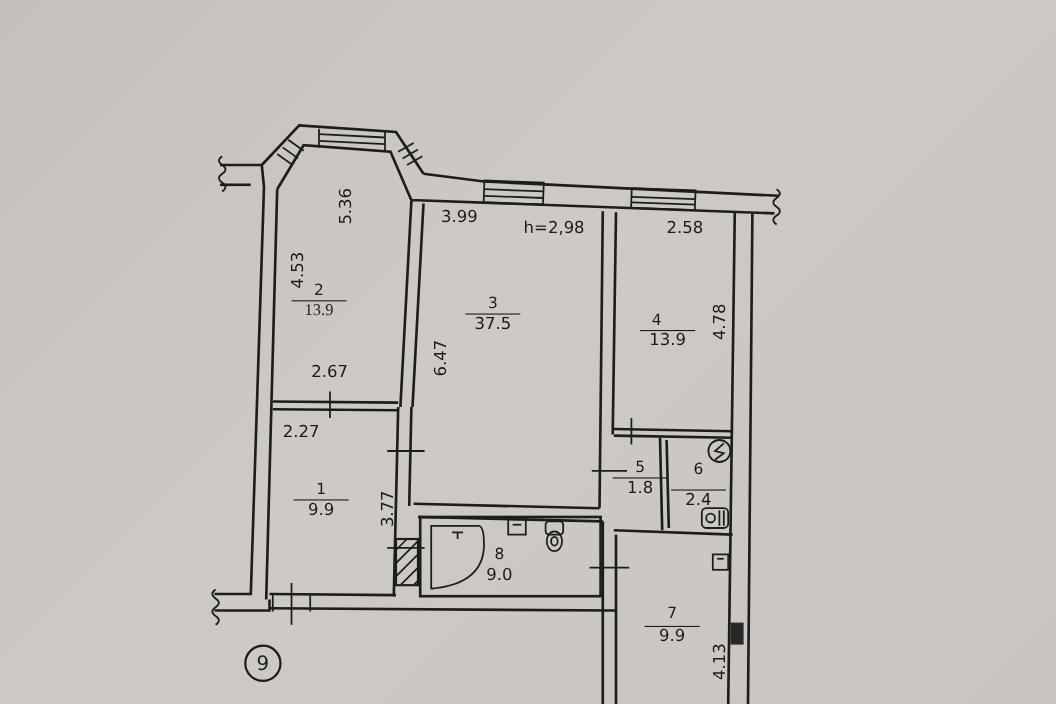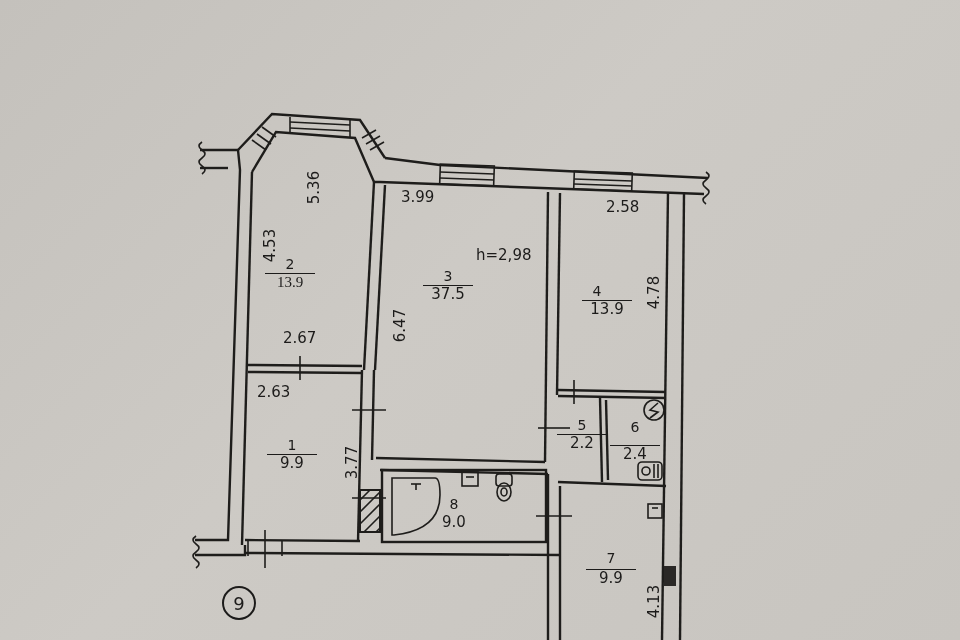--- a/index.html
+++ b/index.html
@@ -162,37 +162,37 @@
   </g>
 </svg>
 
 <div class="label rot" style="left:298px; top:180px;">5.36</div>
 <div class="label rot" style="left:254px; top:238px;">4.53</div>
 <div class="label" style="left:283px; top:331px;">2.67</div>
 <div class="room-num" style="left:270px; top:257px;">2</div>
 <div class="room-area" style="left:265px; top:273px;font-family:Liberation Serif, serif;">13.9</div>
 
 <div class="label" style="left:401px; top:190px;">3.99</div>
-<div class="label" style="left:476px; top:200px;margin-top:48px;">h=2,98</div>
+<div class="label" style="left:476px; top:200px;">h=2,98</div>
 <div class="label rot" style="left:384px; top:318px;">6.47</div>
 <div class="room-num" style="left:428px; top:269px;">3</div>
 <div class="room-area" style="left:423px; top:285px;">37.5</div>
 
 <div class="label" style="left:606px; top:200px;">2.58</div>
 <div class="label rot" style="left:638px; top:285px;">4.78</div>
 <div class="room-num" style="left:577px; top:284px;">4</div>
 <div class="room-area" style="left:582px; top:300px;">13.9</div>
 
-<div class="label" style="left:257px; top:385px;">2.63</div>
+<div class="label" style="left:257px; top:385px;">2.27</div>
 <div class="label rot" style="left:336px; top:455px;">3.77</div>
 <div class="room-num" style="left:272px; top:438px;">1</div>
 <div class="room-area" style="left:267px; top:454px;">9.9</div>
 
 <div class="room-num" style="left:562px; top:418px;">5</div>
-<div class="room-area" style="left:557px; top:434px; width:50px;">2.2</div>
+<div class="room-area" style="left:557px; top:434px; width:50px;">1.8</div>
 
 <div class="room-num" style="left:615px; top:420px;">6</div>
 <div class="room-area" style="left:610px; top:445px; width:50px;">2.4</div>
 
 <div class="room-num" style="left:591px; top:551px;">7</div>
 <div class="room-area" style="left:586px; top:569px;">9.9</div>
 <div class="label rot" style="left:638px; top:594px;">4.13</div>
 
 <div class="room-num" style="left:434px; top:497px;">8</div>
 <div class="room-area" style="left:429px; top:514px; border-top:none;">9.0</div>

